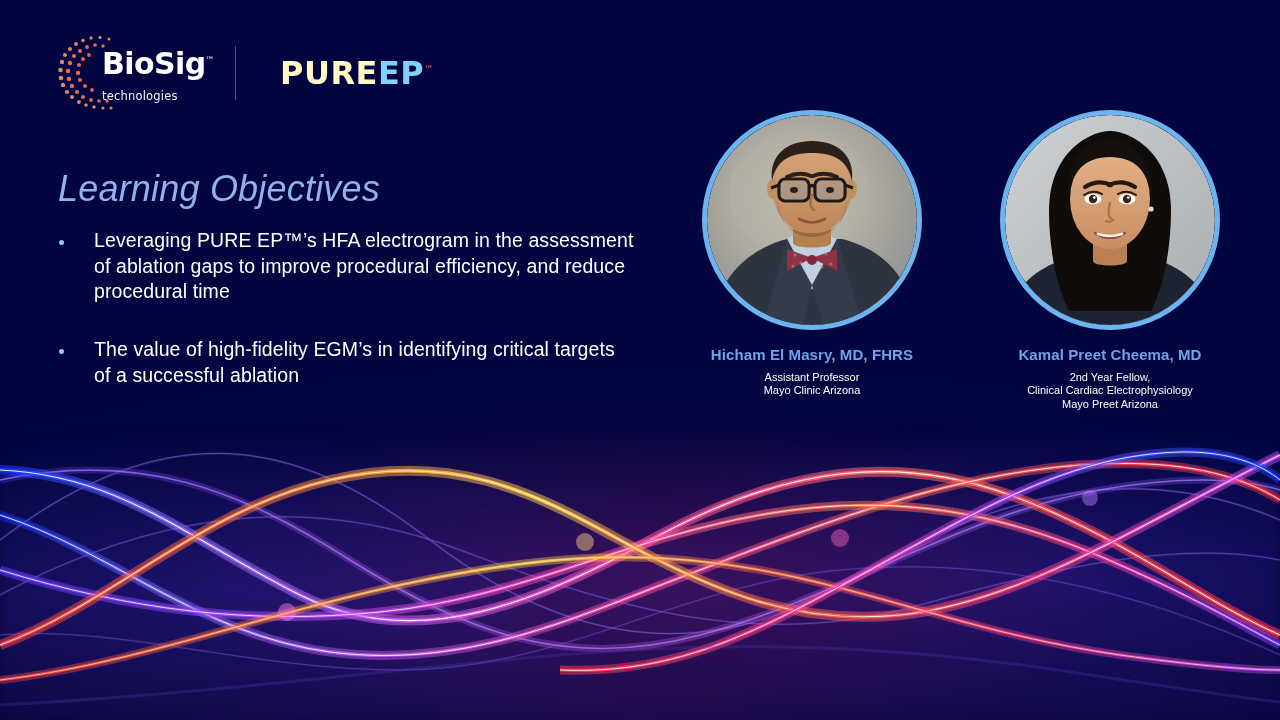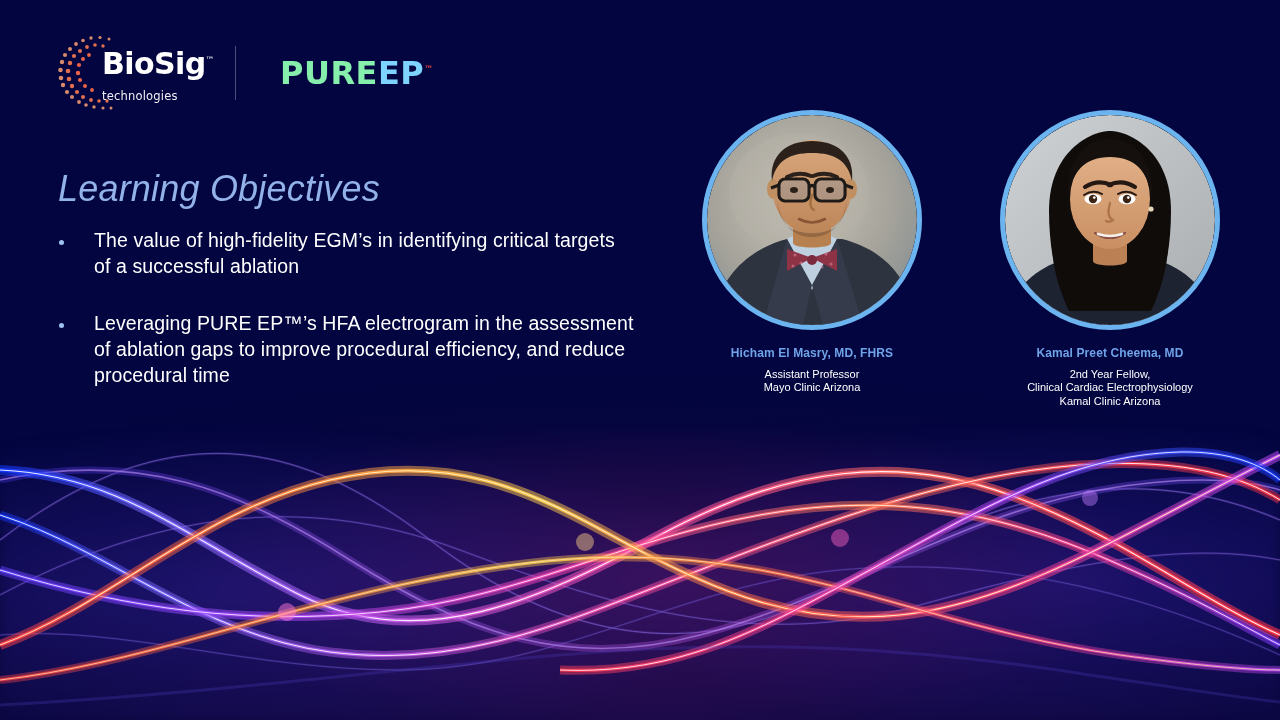--- a/index.html
+++ b/index.html
@@ -50,21 +50,21 @@
     font-size:11.5px; letter-spacing:.2px; margin-top:12px;
     font-family:"DejaVu Sans", sans-serif; color:#f2f2f6;
   }
   .logo-divider{
     width:1px; height:54px; background:#4a4f7e; margin:0 28px 0 24px;
   }
   .pureep{
     font-size:32px; font-weight:bold; letter-spacing:.5px;
     font-family:"DejaVu Sans", sans-serif; white-space:nowrap;
   }
-  .pureep .pure{ color:#86efac; }
+  .pureep .pure{ color:#fef9c3; }
   .pureep .ep{ color:#7dd3fc; }
   .pureep .tm{ font-size:9px; vertical-align:super; color:#e8433f; }
 
   
   .heading{
     position:absolute; left:58px; top:168px;
     font-size:36px; color:#93b2e9; letter-spacing:.2px;font-style:italic;
   }
   .bullets{ position:absolute; left:55px; top:228px; width:580px; }
   .bullet{ display:flex; margin-bottom:32px; }
@@ -83,21 +83,21 @@
   .speaker-b{ left:310px; width:280px; }
   .portrait{
     width:220px; height:220px; border-radius:50%;
     margin:0 auto; position:relative; overflow:hidden;
     border:5px solid #6cb4f0;
     background:#2a3140;
   }
   .portrait .inner{ position:absolute; inset:0; border-radius:50%; overflow:hidden; }
   .portrait svg{ display:block; }
   .sp-name{
-    margin-top:16px; color:#6fa2e8; font-size:12px; font-weight:bold;
+    margin-top:16px; color:#6fa2e8; font-size:15px; font-weight:bold;
     letter-spacing:.1px;
   }
   .sp-role{
     margin-top:8px; color:#ffffff; font-size:11px; line-height:1.22;
     white-space:pre-line;
   }
 </style>
 </head>
 <body>
 
@@ -277,25 +277,25 @@
   <div class="logo-divider"></div>
 
   <div class="pureep"><span class="pure">PURE</span><span class="ep">EP</span><span class="tm">™</span></div>
 </div>
 
 <div class="heading">Learning Objectives</div>
 
 <div class="bullets">
   <div class="bullet">
     <span class="bullet-dot"></span>
-    <span class="bullet-text">The value of high-fidelity EGM’s in identifying critical targets of a successful ablation</span>
+    <span class="bullet-text">Leveraging PURE EP™’s HFA electrogram in the assessment of ablation gaps to improve procedural efficiency, and reduce procedural time</span>
   </div>
   <div class="bullet">
     <span class="bullet-dot"></span>
-    <span class="bullet-text">Leveraging PURE EP™’s HFA electrogram in the assessment of ablation gaps to improve procedural efficiency, and reduce procedural time</span>
+    <span class="bullet-text">The value of high-fidelity EGM’s in identifying critical targets of a successful ablation</span>
   </div>
 </div>
 
 <div class="speakers">
 
   <div class="speaker speaker-a">
     <div class="portrait">
       <div class="inner">
         <svg width="210" height="210" viewBox="0 0 210 210">
           <defs>
@@ -424,16 +424,16 @@
             <path d="M93,119 q12,4 24,0" stroke="#ffffff" stroke-width="2.6" fill="none" stroke-linecap="round" opacity=".9"></path>
 
             <circle cx="146" cy="94" r="2.6" fill="#e7d7b8"></circle>
           </g>
         </svg>
       </div>
     </div>
     <div class="sp-name">Kamal Preet Cheema, MD</div>
     <div class="sp-role">2nd Year Fellow,
 Clinical Cardiac Electrophysiology
-Kamal Clinic Arizona</div>
+Mayo Preet Arizona</div>
   </div>
 
 </div>
 
 </body></html>

